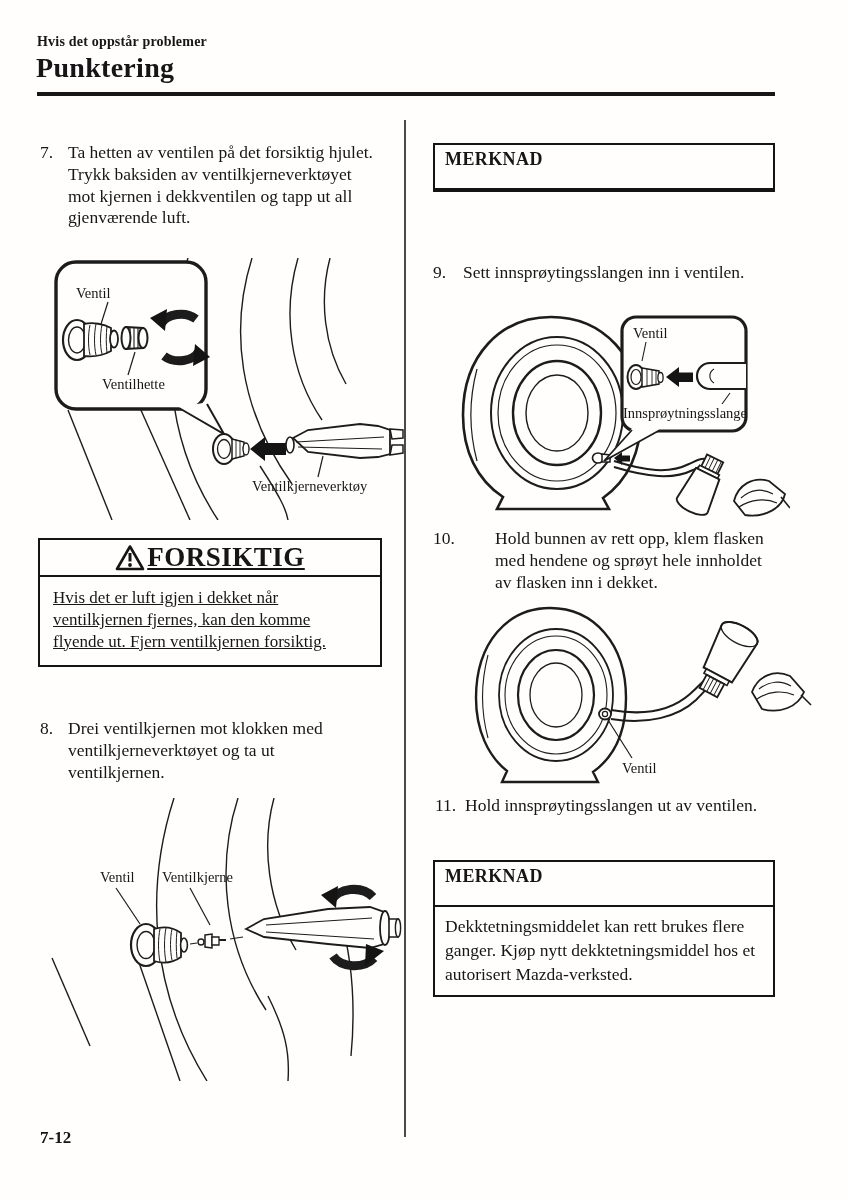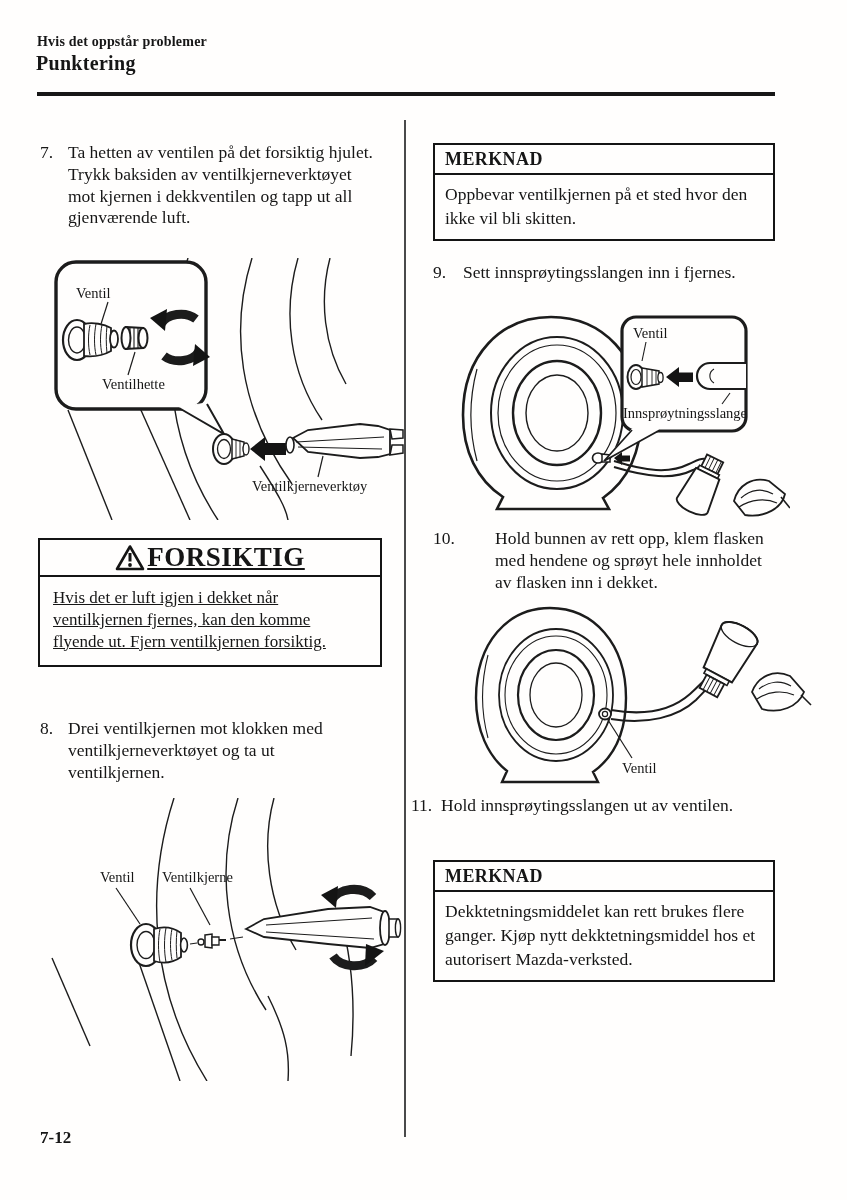--- a/index.html
+++ b/index.html
@@ -2,45 +2,45 @@
 <html><head>
 <meta charset="utf-8">
 <style>
   html,body{margin:0;padding:0;background:#ffffff;}
   .page{
     position:relative;width:847px;height:1200px;background:#fffefd;overflow:hidden;
     font-family:"Liberation Serif","DejaVu Serif",serif;color:#161616;
   }
   
   .eyebrow{position:absolute;left:37px;top:34px;font-size:14px;font-weight:bold;letter-spacing:0.2px;}
-  .title{position:absolute;left:36px;top:52px;margin:0;font-size:20px;font-weight:bold;letter-spacing:0.3px;}
+  .title{position:absolute;left:36px;top:52px;margin:0;font-size:28px;font-weight:bold;letter-spacing:0.3px;}
   .rule{position:absolute;left:37px;top:92px;width:738px;height:4px;background:#171717;}
   .vdivider{position:absolute;left:404px;top:120px;width:2px;height:1017px;background:#4a4a4a;}
   
   .step{position:absolute;display:flex;font-size:17.5px;line-height:21.8px;}
   .step .num{flex:0 0 28px;}
   .step.right .num{flex:0 0 30px;}
   .step .txt{flex:1;}
   .step7{left:40px;top:142px;width:336px;}
   .step8{left:40px;top:718px;width:336px;}
   .step9{left:433px;top:262px;width:342px;}
   .step10{left:433px;top:528px;width:342px;gap:32px;}
-  .step11{left:411px;top:795px;width:342px;}
+  .step11{left:435px;top:795px;width:342px;}
   .step7 .txt,.step8 .txt{max-width:305px;}
   .step9 .txt,.step10 .txt,.step11 .txt{max-width:310px;}
   
   .caution{position:absolute;left:38px;top:538px;width:344px;border:2.2px solid #141414;background:#fffefd;box-sizing:border-box;text-decoration:underline;}
   .caution-header{height:35px;border-bottom:2px solid #141414;display:flex;align-items:center;justify-content:center;gap:2px;}
   .caution-title{font-size:27px;font-weight:bold;letter-spacing:0.5px;}
   .caution-body{padding:10px 26px 13px 13px;font-size:17px;line-height:21.8px;}
   
   .note{position:absolute;left:433px;width:342px;border:2px solid #141414;background:#fffefd;box-sizing:border-box;}
   .note1{top:143px;}
   .note2{top:860px;}
-  .note-header{padding:4px 10px 3px 10px;border-bottom:2px solid #141414;font-size:18px;font-weight:bold;letter-spacing:0.4px;}
+  .note-header{padding:4px 10px 18px 10px;border-bottom:2px solid #141414;font-size:18px;font-weight:bold;letter-spacing:0.4px;}
   .note-body{padding:7px 12px 9px 10px;font-size:17.5px;line-height:24px;}
   
   .fig{position:absolute;}
   .fig-1{left:38px;top:258px;}
   .fig-2{left:40px;top:798px;}
   .fig-3{left:433px;top:311px;}
   .fig-4{left:440px;top:600px;}
   .fig text{font-family:"Liberation Serif","DejaVu Serif",serif;font-size:14.5px;fill:#161616;}
   .fig .ln{stroke:#1c1c1c;fill:none;}
   .fig .wh{fill:#fffefd;stroke:#1c1c1c;}
@@ -176,26 +176,25 @@
     <g>
       <path class="ln" stroke="#141414" stroke-width="9" d="M 291,103 A 24,18 0 0 1 333,99"></path>
       <polygon class="bk" points="281,97 298,88 296,110"></polygon>
       <path class="ln" stroke="#141414" stroke-width="9" d="M 293,158 A 24,18 0 0 0 334,160"></path>
       <polygon class="bk" points="344,153 326,146 325,168"></polygon>
     </g>
   </svg>
 
   <div class="note note1">
     <div class="note-header">MERKNAD</div>
-    <div class="note-body">Oppbevar ventilkjernen på et sted hvor den ikke vil bli skitten.</div>
   </div>
 
   <div class="step right step9">
     <span class="num">9.</span>
-    <span class="txt">Sett innsprøytingsslangen inn i fjernes.</span>
+    <span class="txt">Sett innsprøytingsslangen inn i ventilen.</span>
   </div>
 
   <svg class="fig fig-3" width="357" height="212" viewBox="0 0 357 212">
     <g>
       <path class="wh" stroke-width="2.6" d="M 30,104 C 30,44 68,6 118,6 C 170,6 208,46 208,104 C 208,142 194,170 170,187 L 176,198 L 64,198 L 70,186 C 44,169 30,140 30,104 Z"></path>
       <ellipse class="ln" cx="124" cy="102" rx="66" ry="76" stroke-width="2"></ellipse>
       <ellipse class="ln" cx="124" cy="102" rx="59" ry="68" stroke-width="1.2"></ellipse>
       <ellipse class="ln" cx="124" cy="102" rx="44" ry="52" stroke-width="2.4"></ellipse>
       <ellipse class="ln" cx="124" cy="102" rx="31" ry="38" stroke-width="1.4"></ellipse>
       <path class="ln" stroke-width="1.2" d="M 44,58 C 36,88 36,120 44,150"></path>

